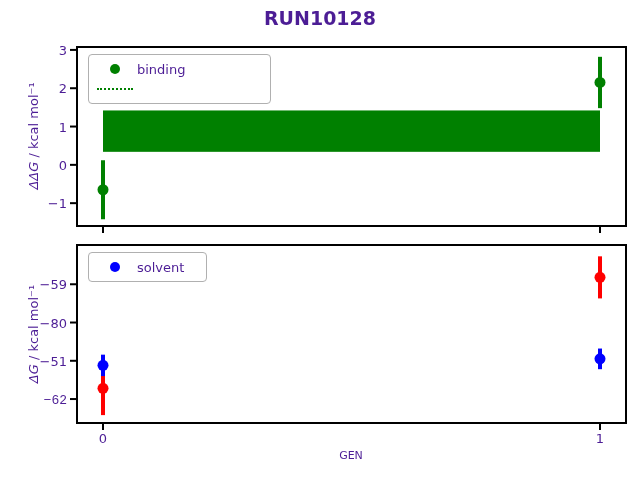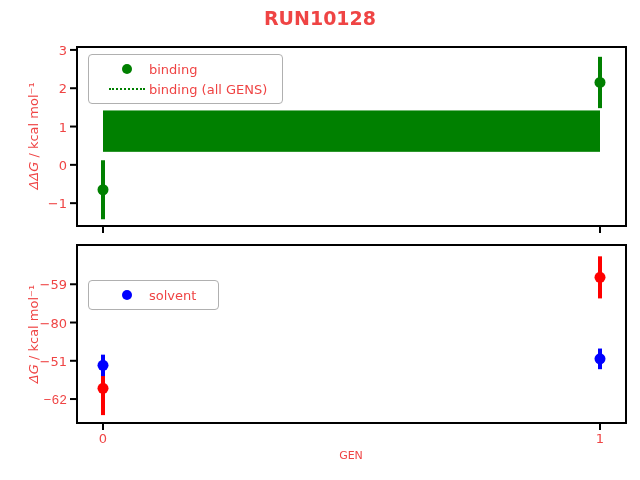--- a/index.html
+++ b/index.html
@@ -1,18 +1,18 @@
 <!DOCTYPE html>
 <html><head>
 <meta charset="utf-8">
 <style>
   html,body { margin:0; padding:0; background:#fff; }
   .figure {
     position:relative; width:640px; height:480px; background:#ffffff;
-    font-family:"DejaVu Sans", sans-serif; color:#ef4444; overflow:hidden;
+    font-family:"DejaVu Sans", sans-serif; color:#4c1d95; overflow:hidden;
   }
   .fig-title {
     position:absolute; left:320px; top:7px; transform:translateX(-50%);
     font-size:19px; font-weight:bold; white-space:nowrap;
   }
   .plot-box { position:absolute; border:2px solid #000; background:transparent; }
   #plot-box-1 { left:76px; top:46px;  width:547px; height:177px; }
   #plot-box-2 { left:76px; top:244px; width:547px; height:176px; }
   #overlay { position:absolute; left:0; top:0; width:640px; height:480px; }
   .ytick-label {
@@ -29,25 +29,25 @@
   }
   #ylabel-1 { left:33px; top:136px; }
   #ylabel-2 { left:33px; top:334px; }
   .math-var { font-style:italic; }
   .xlabel {
     position:absolute; left:351px; top:449px; transform:translateX(-50%);
     font-size:11px; white-space:nowrap;
   }
   .legend {
     position:absolute; background:rgba(255,255,255,0.9);
-    border:1px solid #b0b0b0; border-radius:4px; padding:4px 9px 4px 16px;
+    border:1px solid #b0b0b0; border-radius:4px; padding:4px 9px 4px 4px;
     z-index:5;
   }
   #legend-1 { left:88px; top:54px;  width:168px; }
-  #legend-2 { left:88px; top:252px; width:104px;margin-top:28px; }
+  #legend-2 { left:88px; top:252px; width:104px; }
   .legend-row { display:flex; align-items:center; height:20px; }
   .legend-glyph { width:44px; display:flex; justify-content:center; align-items:center; flex:none; }
   .legend-dot { width:10px; height:10px; border-radius:50%; }
   .legend-dotted { width:36px; height:0; border-top:2.5px dotted #008000; }
   .legend-label { font-size:13px; white-space:nowrap; }
 </style>
 </head>
 <body>
 
 <div class="figure" id="figure">
@@ -96,21 +96,20 @@
     <div class="legend-row">
       <span class="legend-glyph">
           <span class="legend-dot" style="background: rgb(0, 128, 0);"></span>
         </span>
       <span class="legend-label">binding</span>
     </div>
     <div class="legend-row">
       <span class="legend-glyph">
           <span class="legend-dotted" style="border-top-color: rgb(0, 128, 0);"></span>
         </span>
-      <span class="legend-label">binding (all GENS)</span>
     </div>
   </div>
 
   <div class="legend" id="legend-2">
     <div class="legend-row">
       <span class="legend-glyph">
           <span class="legend-dot" style="background: rgb(0, 0, 255);"></span>
         </span>
       <span class="legend-label">solvent</span>
     </div>

